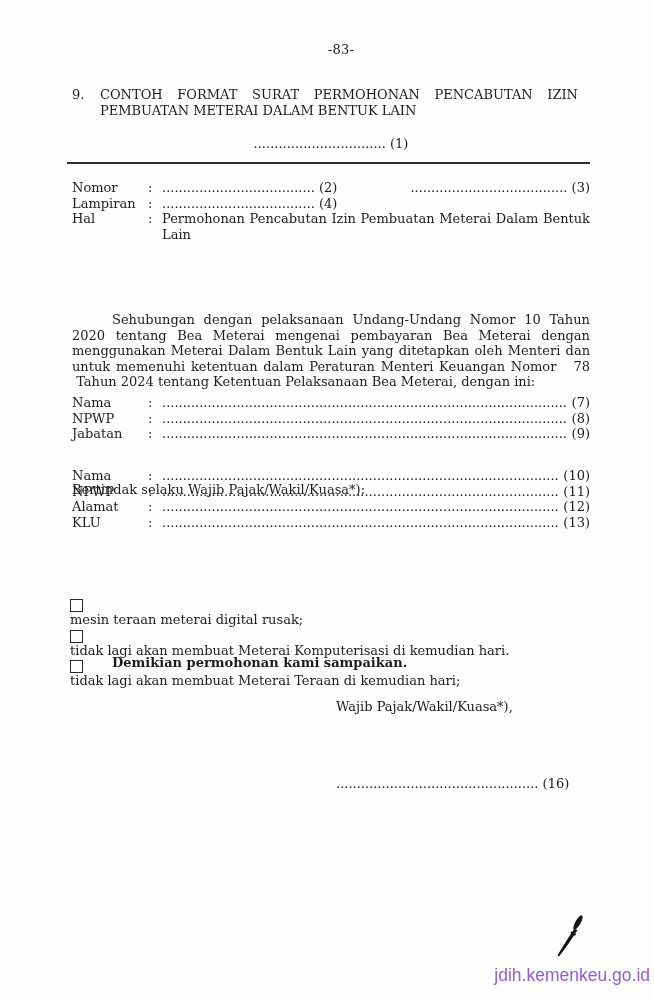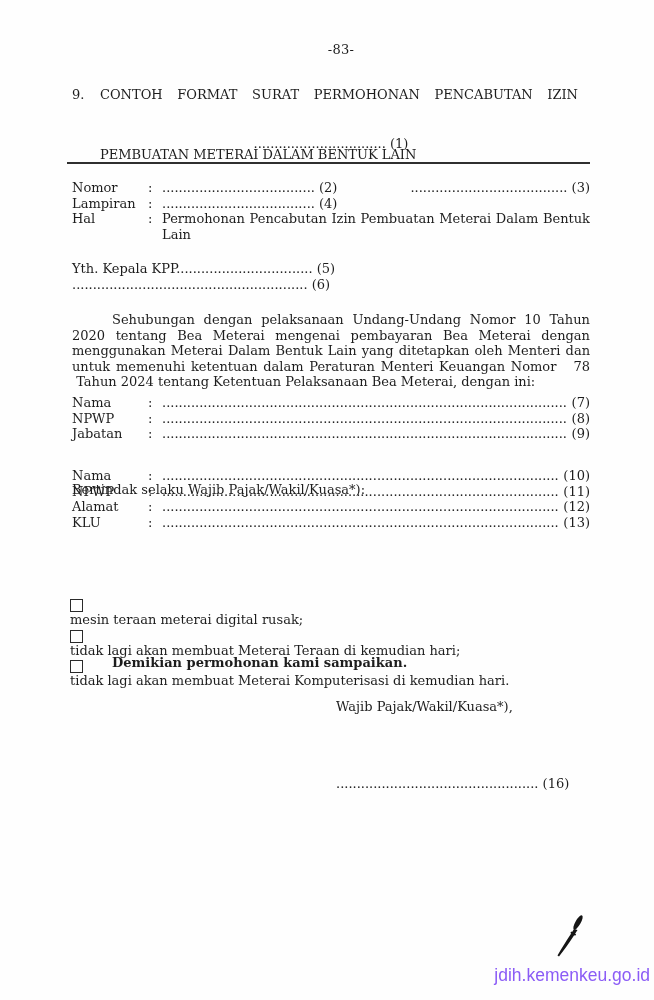--- a/index.html
+++ b/index.html
@@ -22,21 +22,21 @@
   }
 
   
   .heading {
     position: absolute; top: 87px; left: 72px; width: 506px;
     display: flex;
   }
   .heading .hnum { width: 28px; flex: none; }
   .heading .htext { flex: 1; }
   .heading .hline1 { display: block; text-align: justify; text-align-last: justify; }
-  .heading .hline2 { display: block; margin-top: 44px; }
+  .heading .hline2 { display: block; }
 
   
   .letterhead-line {
     position: absolute; top: 136px; left: 72px; width: 518px;
     text-align: center; white-space: nowrap;
   }
 
   
   .hrule {
     position: absolute; top: 162px; left: 67px; width: 523px;
@@ -136,24 +136,20 @@
       <span class="mcolon">:</span>
       <span class="mvalue">..................................... (4)</span>
     </div>
     <div class="meta-row hal-row">
       <span class="mlabel">Hal</span>
       <span class="mcolon">:</span>
       <span class="hal-value">Permohonan Pencabutan Izin Pembuatan Meterai Dalam Bentuk Lain</span>
     </div>
   </div>
 
-  <div class="recipient">
-    <div>Yth. Kepala KPP................................. (5)</div>
-    <div>......................................................... (6)</div>
-  </div>
 
   <div class="para1">Sehubungan dengan pelaksanaan Undang-Undang Nomor 10 Tahun 2020 tentang Bea Meterai mengenai pembayaran Bea Meterai dengan menggunakan Meterai Dalam Bentuk Lain yang ditetapkan oleh Menteri dan untuk memenuhi ketentuan dalam Peraturan Menteri Keuangan Nomor &nbsp; 78 &nbsp;Tahun 2024 tentang Ketentuan Pelaksanaan Bea Meterai, dengan ini:</div>
 
   <div class="fields1">
     <div class="field-row">
       <span class="flabel">Nama</span>
       <span class="fcolon">:</span>
       <span class="fdots">........................................................................................................................</span>
       <span class="fref">(7)</span>
     </div>
@@ -201,25 +197,25 @@
   </div>
 
 
   <div class="checklist">
     <div class="check-row">
       <span class="checkbox"></span>
       <span class="check-label">mesin teraan meterai digital rusak;</span>
     </div>
     <div class="check-row">
       <span class="checkbox"></span>
-      <span class="check-label">tidak lagi akan membuat Meterai Teraan di kemudian hari;</span>
+      <span class="check-label">tidak lagi akan membuat Meterai Komputerisasi di kemudian hari.</span>
     </div>
     <div class="check-row">
       <span class="checkbox"></span>
-      <span class="check-label">tidak lagi akan membuat Meterai Komputerisasi di kemudian hari.</span>
+      <span class="check-label">tidak lagi akan membuat Meterai Teraan di kemudian hari;</span>
     </div>
   </div>
 
   <div class="closing">Demikian permohonan kami sampaikan.</div>
 
   <div class="sig-role">Wajib Pajak/Wakil/Kuasa*),</div>
   <div class="sig-line">................................................. (16)</div>
 
   <svg class="pen-mark" width="38" height="50" viewBox="0 0 38 50" xmlns="http://www.w3.org/2000/svg">
     <path d="M4.5,47.5 C8,41 13,33.5 17.5,26.5 L21,21 L24.5,22 L20,29 C15.5,36 10,43.5 6,48.5 Z" fill="#151515"></path>

